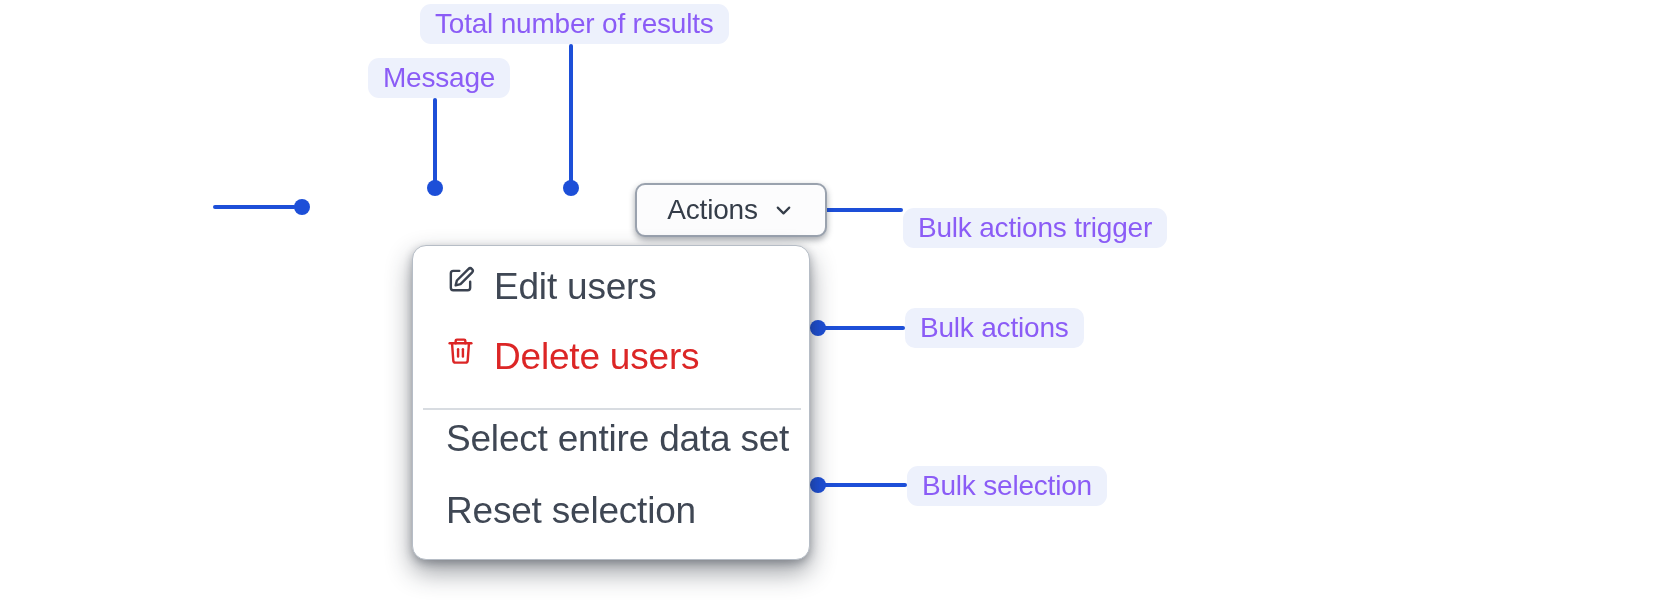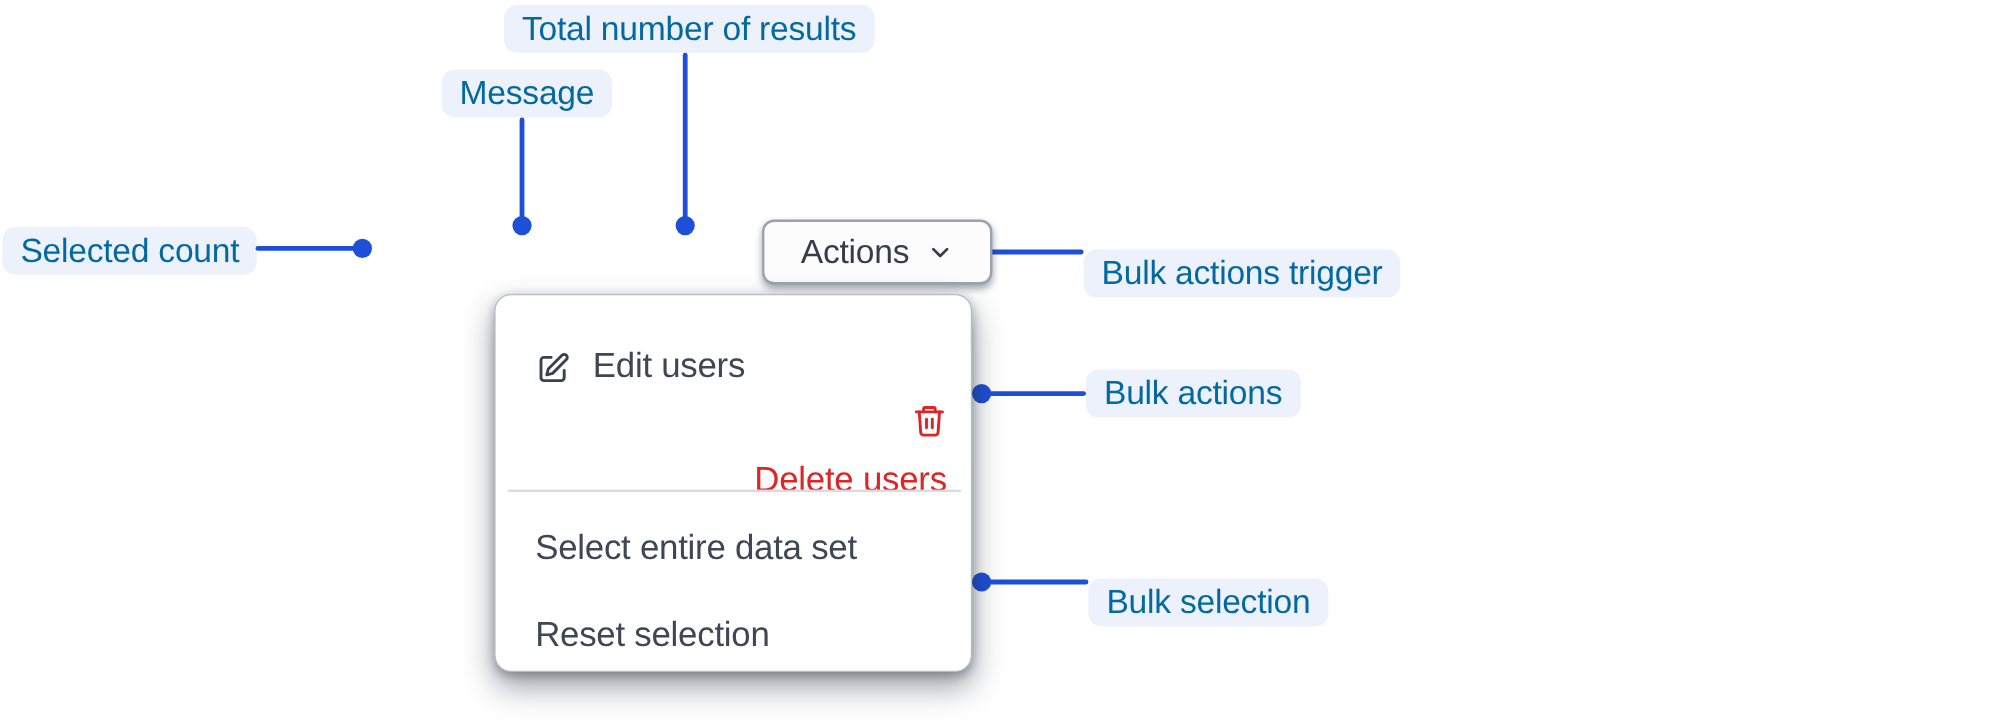--- a/index.html
+++ b/index.html
@@ -2,21 +2,21 @@
 <html><head>
 <meta charset="utf-8">
 <style>
   html,body{margin:0;padding:0;background:#fff;}
   #canvas{
     position:relative;width:1672px;height:606px;background:#ffffff;overflow:hidden;
     font-family:"Liberation Sans", sans-serif;color:#3F4754;
   }
   .pill{
     position:absolute;height:40px;line-height:40px;padding:0 15px;border-radius:11px;
-    background:#EDF1FC;color:#0369a1;font-size:28px;letter-spacing:-0.2px;white-space:nowrap;
+    background:#EDF1FC;color:#8b5cf6;font-size:28px;letter-spacing:-0.2px;white-space:nowrap;
   }
   .hline{position:absolute;height:4px;background:#1D4FD8;border-radius:2px;}
   .vline{position:absolute;width:4px;background:#1D4FD8;border-radius:2px;}
   .dot{position:absolute;width:16px;height:16px;border-radius:50%;background:#1D4FD8;}
   .message{
     position:absolute;left:315px;top:190px;font-size:29px;line-height:34px;
     color:#3F4754;letter-spacing:-0.2px;white-space:nowrap;
   }
   .actions-btn{
     position:absolute;left:635px;top:183px;width:192px;height:54px;box-sizing:border-box;
@@ -25,38 +25,37 @@
     box-shadow:0 3px 6px rgba(33,41,52,0.40);
     font-size:28px;color:#353D49;letter-spacing:-0.2px;cursor:pointer;
   }
   .menu{
     position:absolute;left:412px;top:245px;width:398px;height:315px;box-sizing:border-box;
     background:#ffffff;border:1px solid #B6BDC6;border-radius:14px;
     box-shadow:0 12px 26px rgba(33,41,52,0.45), 0 3px 8px rgba(33,41,52,0.30);
   }
   .menu-item{
     position:absolute;left:33px;right:20px;height:56px;
-    display:flex;align-items:flex-end;gap:19px;
-    font-size:29px;letter-spacing:-0.2px;color:#3F4754;cursor:pointer;white-space:nowrap;
+    display:flex;align-items:flex-start;gap:19px;
+    font-size:37px;letter-spacing:-0.2px;color:#3F4754;cursor:pointer;white-space:nowrap;
   }
   .menu-item.danger{color:#DC2626;}
   .menu-item svg{flex:0 0 auto;}
   .menu-divider{position:absolute;left:10px;width:378px;height:2px;background:#D8DCE1;}
 </style>
 </head>
 <body>
 
 <div id="canvas">
 
-  <div class="pill" style="left:2px;top:189px;">Selected count</div>
   <div class="pill" style="left:368px;top:58px;">Message</div>
   <div class="pill" style="left:420px;top:4px;">Total number of results</div>
   <div class="pill" style="left:903px;top:188px;margin-top:20px;">Bulk actions trigger</div>
   <div class="pill" style="left:905px;top:308px;border-radius:10px;">Bulk actions</div>
-  <div class="pill" style="left:907px;top:466px;margin-top:16px;">Bulk selection</div>
+  <div class="pill" style="left:907px;top:466px;">Bulk selection</div>
 
   <div class="hline" style="left:213px;top:205px;width:83px;"></div>
   <div class="dot" style="left:294px;top:199px;"></div>
 
   <div class="vline" style="left:433px;top:98px;height:86px;"></div>
   <div class="dot" style="left:427px;top:180px;"></div>
 
   <div class="vline" style="left:569px;top:44px;height:140px;"></div>
   <div class="dot" style="left:563px;top:180px;"></div>
 
@@ -84,21 +83,21 @@
     <div class="menu-item" style="top:20px;">
       <span style="display:flex;">
         <svg width="29" height="29" viewBox="0 0 24 24" fill="none" stroke="#3A4250" stroke-width="2" stroke-linecap="round" stroke-linejoin="round">
           <path d="M11 4H6a2 2 0 0 0-2 2v12a2 2 0 0 0 2 2h12a2 2 0 0 0 2-2v-5"></path>
           <path d="M18.5 2.5a2.12 2.12 0 0 1 3 3L12 15l-4 1 1-4 9.5-9.5z"></path>
         </svg>
       </span>
       <span>Edit users</span>
     </div>
 
-    <div class="menu-item danger" style="top:90px;flex-direction:column;">
+    <div class="menu-item danger" style="top:90px;">
       <span style="display:flex;">
         <svg width="29" height="29" viewBox="0 0 24 24" fill="none" stroke="#DC2626" stroke-width="2" stroke-linecap="round" stroke-linejoin="round">
           <path d="M3 6h18"></path>
           <path d="M8 6V4a1 1 0 0 1 1-1h6a1 1 0 0 1 1 1v2"></path>
           <path d="M19 6l-1 14a2 2 0 0 1-2 2H8a2 2 0 0 1-2-2L5 6"></path>
           <path d="M10 11v6"></path>
             <path d="M14 11v6"></path>
         </svg>
       </span>
       <span>Delete users</span>

